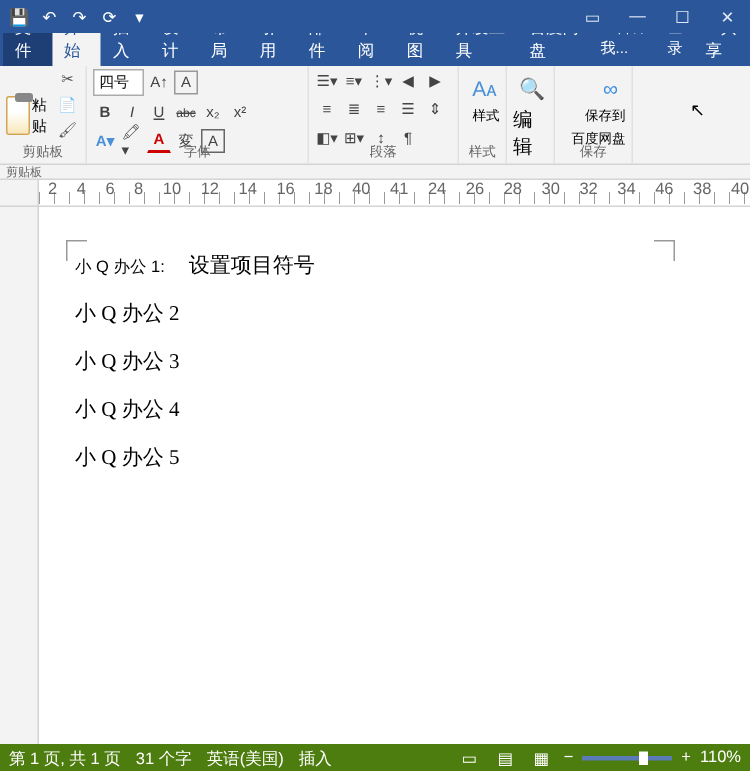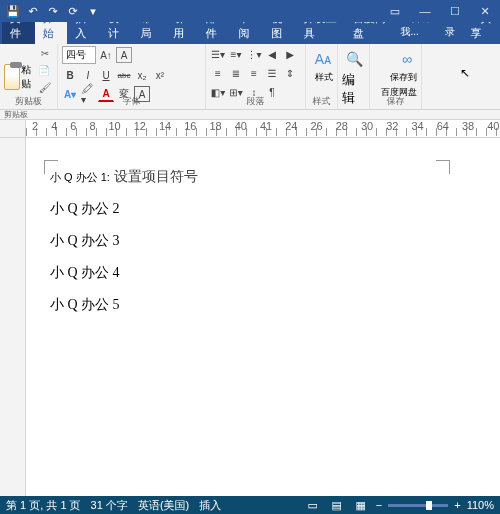--- a/index.html
+++ b/index.html
@@ -39,22 +39,22 @@
 .ruler-corner{width:26px;background:#f3f3f3;border-right:1px solid #d4d4d4;border-bottom:1px solid #d4d4d4}
 .ruler-h{flex:1;background:#fff;border-bottom:1px solid #d4d4d4;position:relative;font-size:7px;color:#666;overflow:hidden}
 .ruler-h::before{content:"";position:absolute;left:0;right:0;top:8px;height:8px;background:repeating-linear-gradient(90deg,#999 0,#999 1px,transparent 1px,transparent 10px)}
 .ruler-nums{position:absolute;top:0;left:6px;display:flex;gap:13px;font-size:7px}
 .doc-area{position:absolute;top:138px;bottom:18px;left:0;right:0;background:#fff;display:flex;overflow:hidden}
 .ruler-v{width:26px;background:#f3f3f3;border-right:1px solid #d4d4d4}
 .page{flex:1;background:#fff;position:relative;padding:30px 24px}
 .crop-tl{position:absolute;top:22px;left:18px;width:14px;height:14px;border-left:1px solid #999;border-top:1px solid #999}
 .crop-tr{position:absolute;top:22px;right:50px;width:14px;height:14px;border-right:1px solid #999;border-top:1px solid #999}
 .doc-line{font-size:14px;color:#000;margin-bottom:14px;font-family:"SimSun","Microsoft YaHei"}
-.callout{font-size:14px;color:#404040;margin-left:4px}
-.status-bar{position:absolute;bottom:0;left:0;right:0;height:18px;background:#0c4a6e;color:#fff;display:flex;align-items:center;font-size:10px;padding:0 6px;gap:10px}
+.callout{font-size:14px;color:#000000;margin-left:16px}
+.status-bar{position:absolute;bottom:0;left:0;right:0;height:18px;background:#4d7c0f;color:#fff;display:flex;align-items:center;font-size:10px;padding:0 6px;gap:10px}
 .status-right{margin-left:auto;display:flex;align-items:center;gap:6px}
 .view-btn{width:18px;height:14px;display:flex;align-items:center;justify-content:center}
 .zoom-slider{width:60px;height:3px;background:#5a7bb5;position:relative}
 .zoom-slider::before{content:"";position:absolute;left:38px;top:-3px;width:6px;height:9px;background:#fff}
 .cursor{position:absolute;top:66px;right:30px;font-size:12px;color:#000}
 </style>
 </head>
 <body>
 
 <div class="title-bar">
@@ -208,21 +208,21 @@
         <span>16</span>
         <span>18</span>
         <span>40</span>
         <span>41</span>
         <span>24</span>
         <span>26</span>
         <span>28</span>
         <span>30</span>
         <span>32</span>
         <span>34</span>
-        <span>64</span>
+        <span>46</span>
         <span>38</span>
         <span>40</span>
       </div>
   </div>
 </div>
 
 <div class="doc-area">
   <div class="ruler-v"></div>
   <div class="page">
     <div class="crop-tl"></div>

